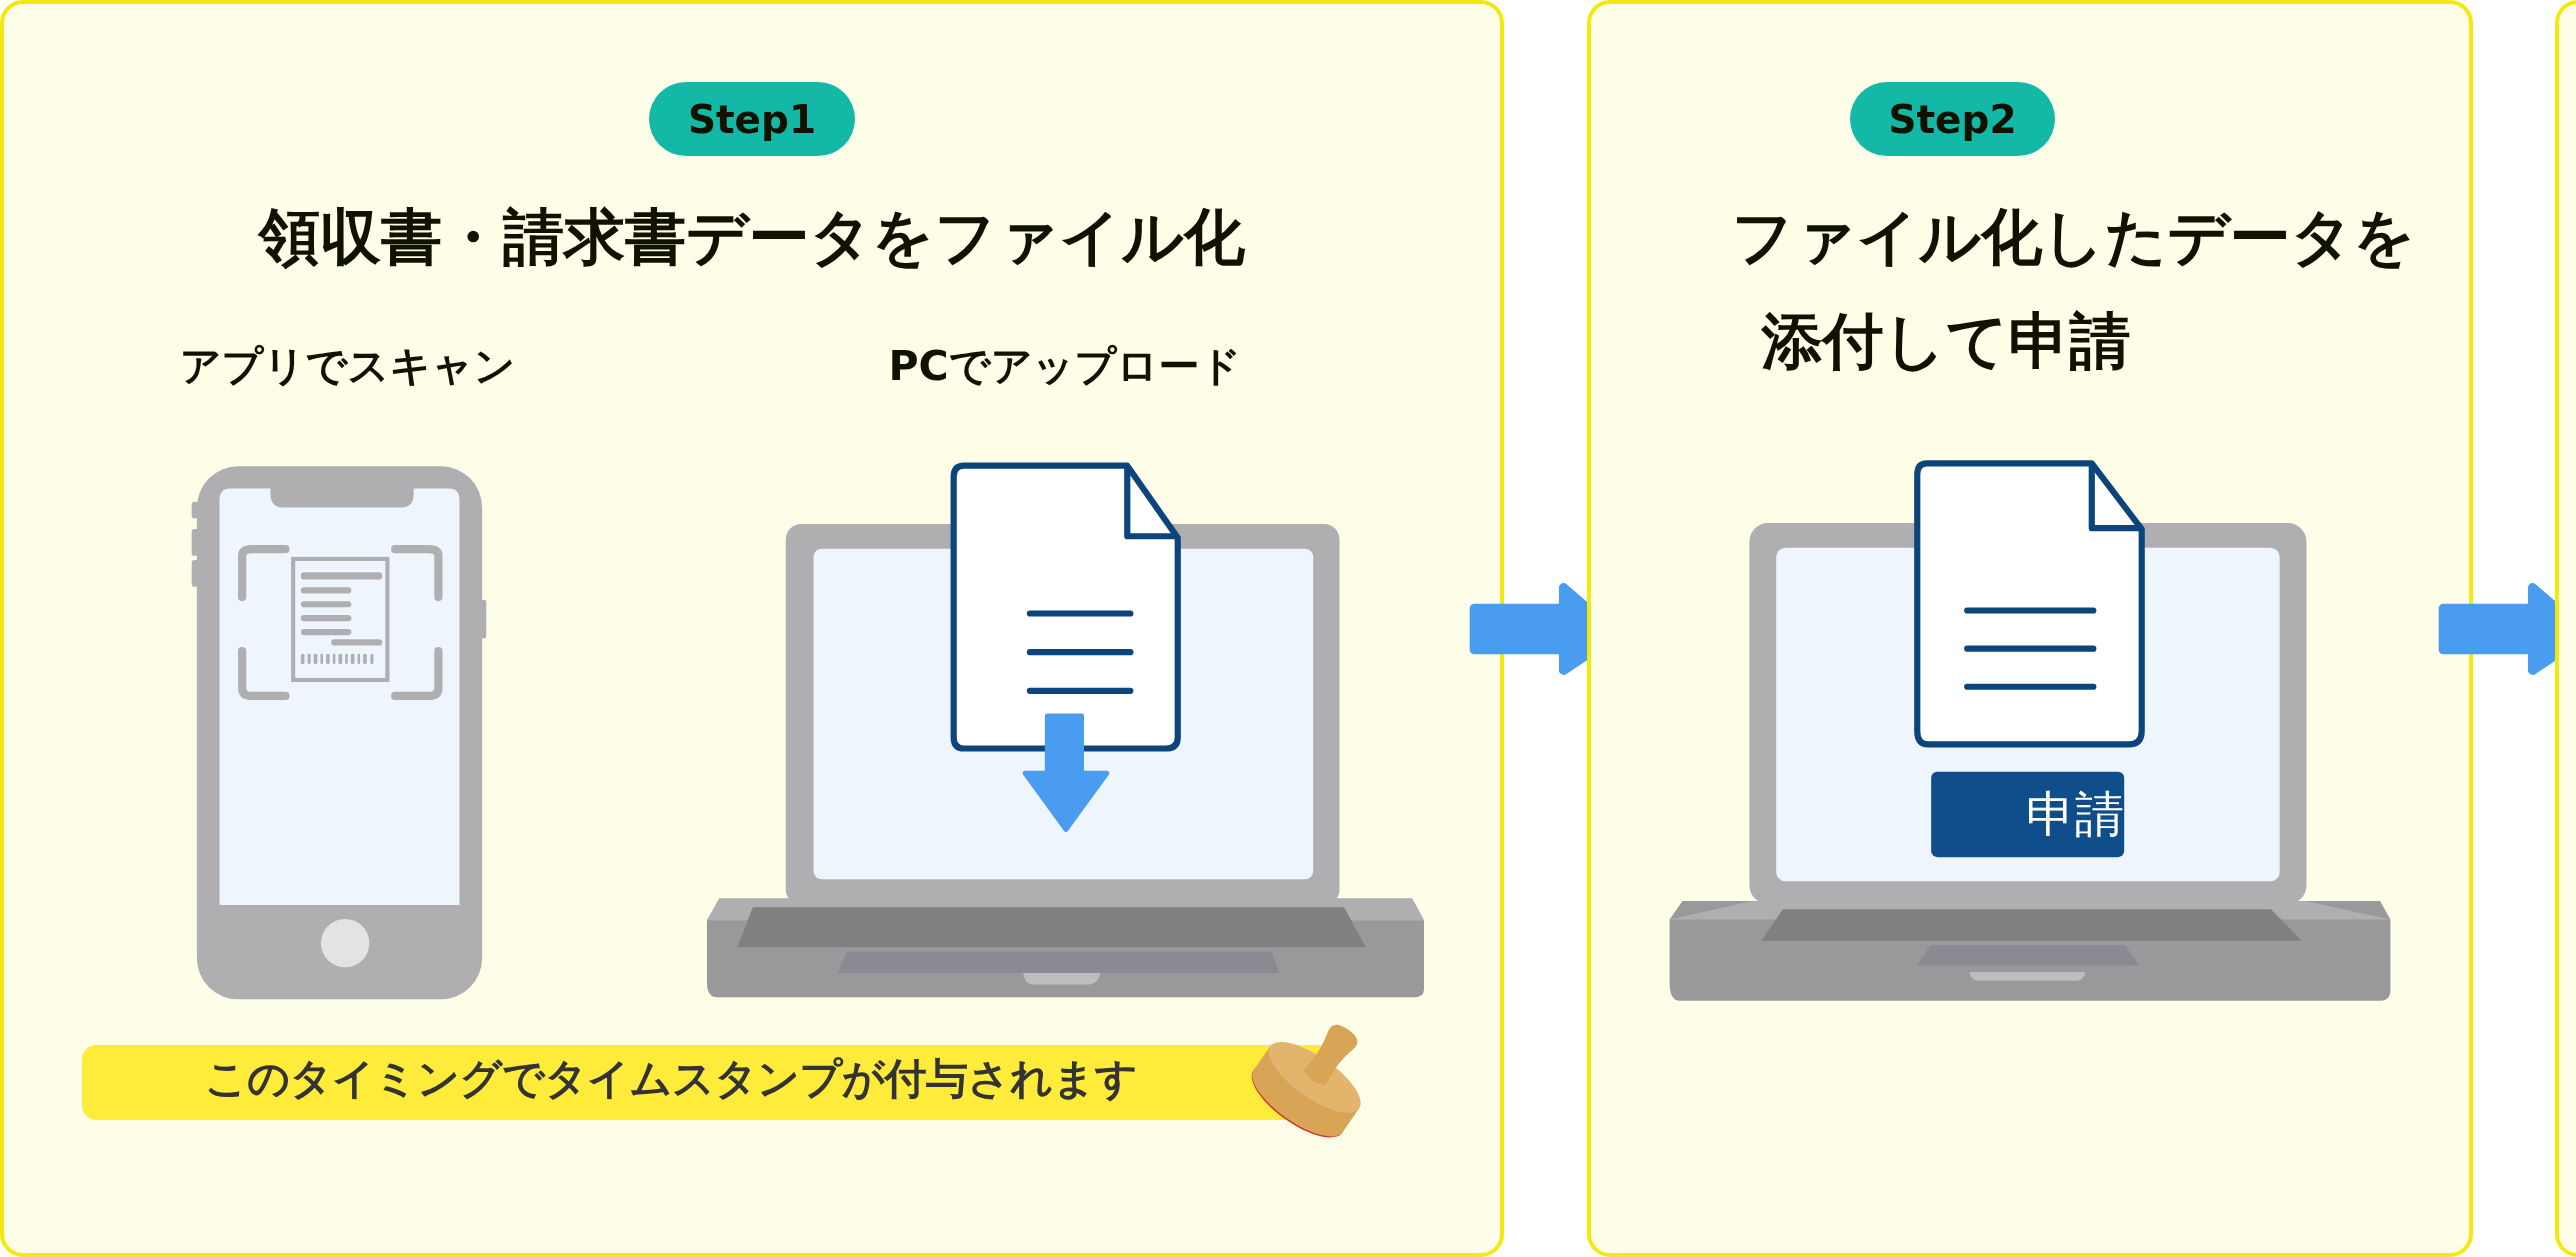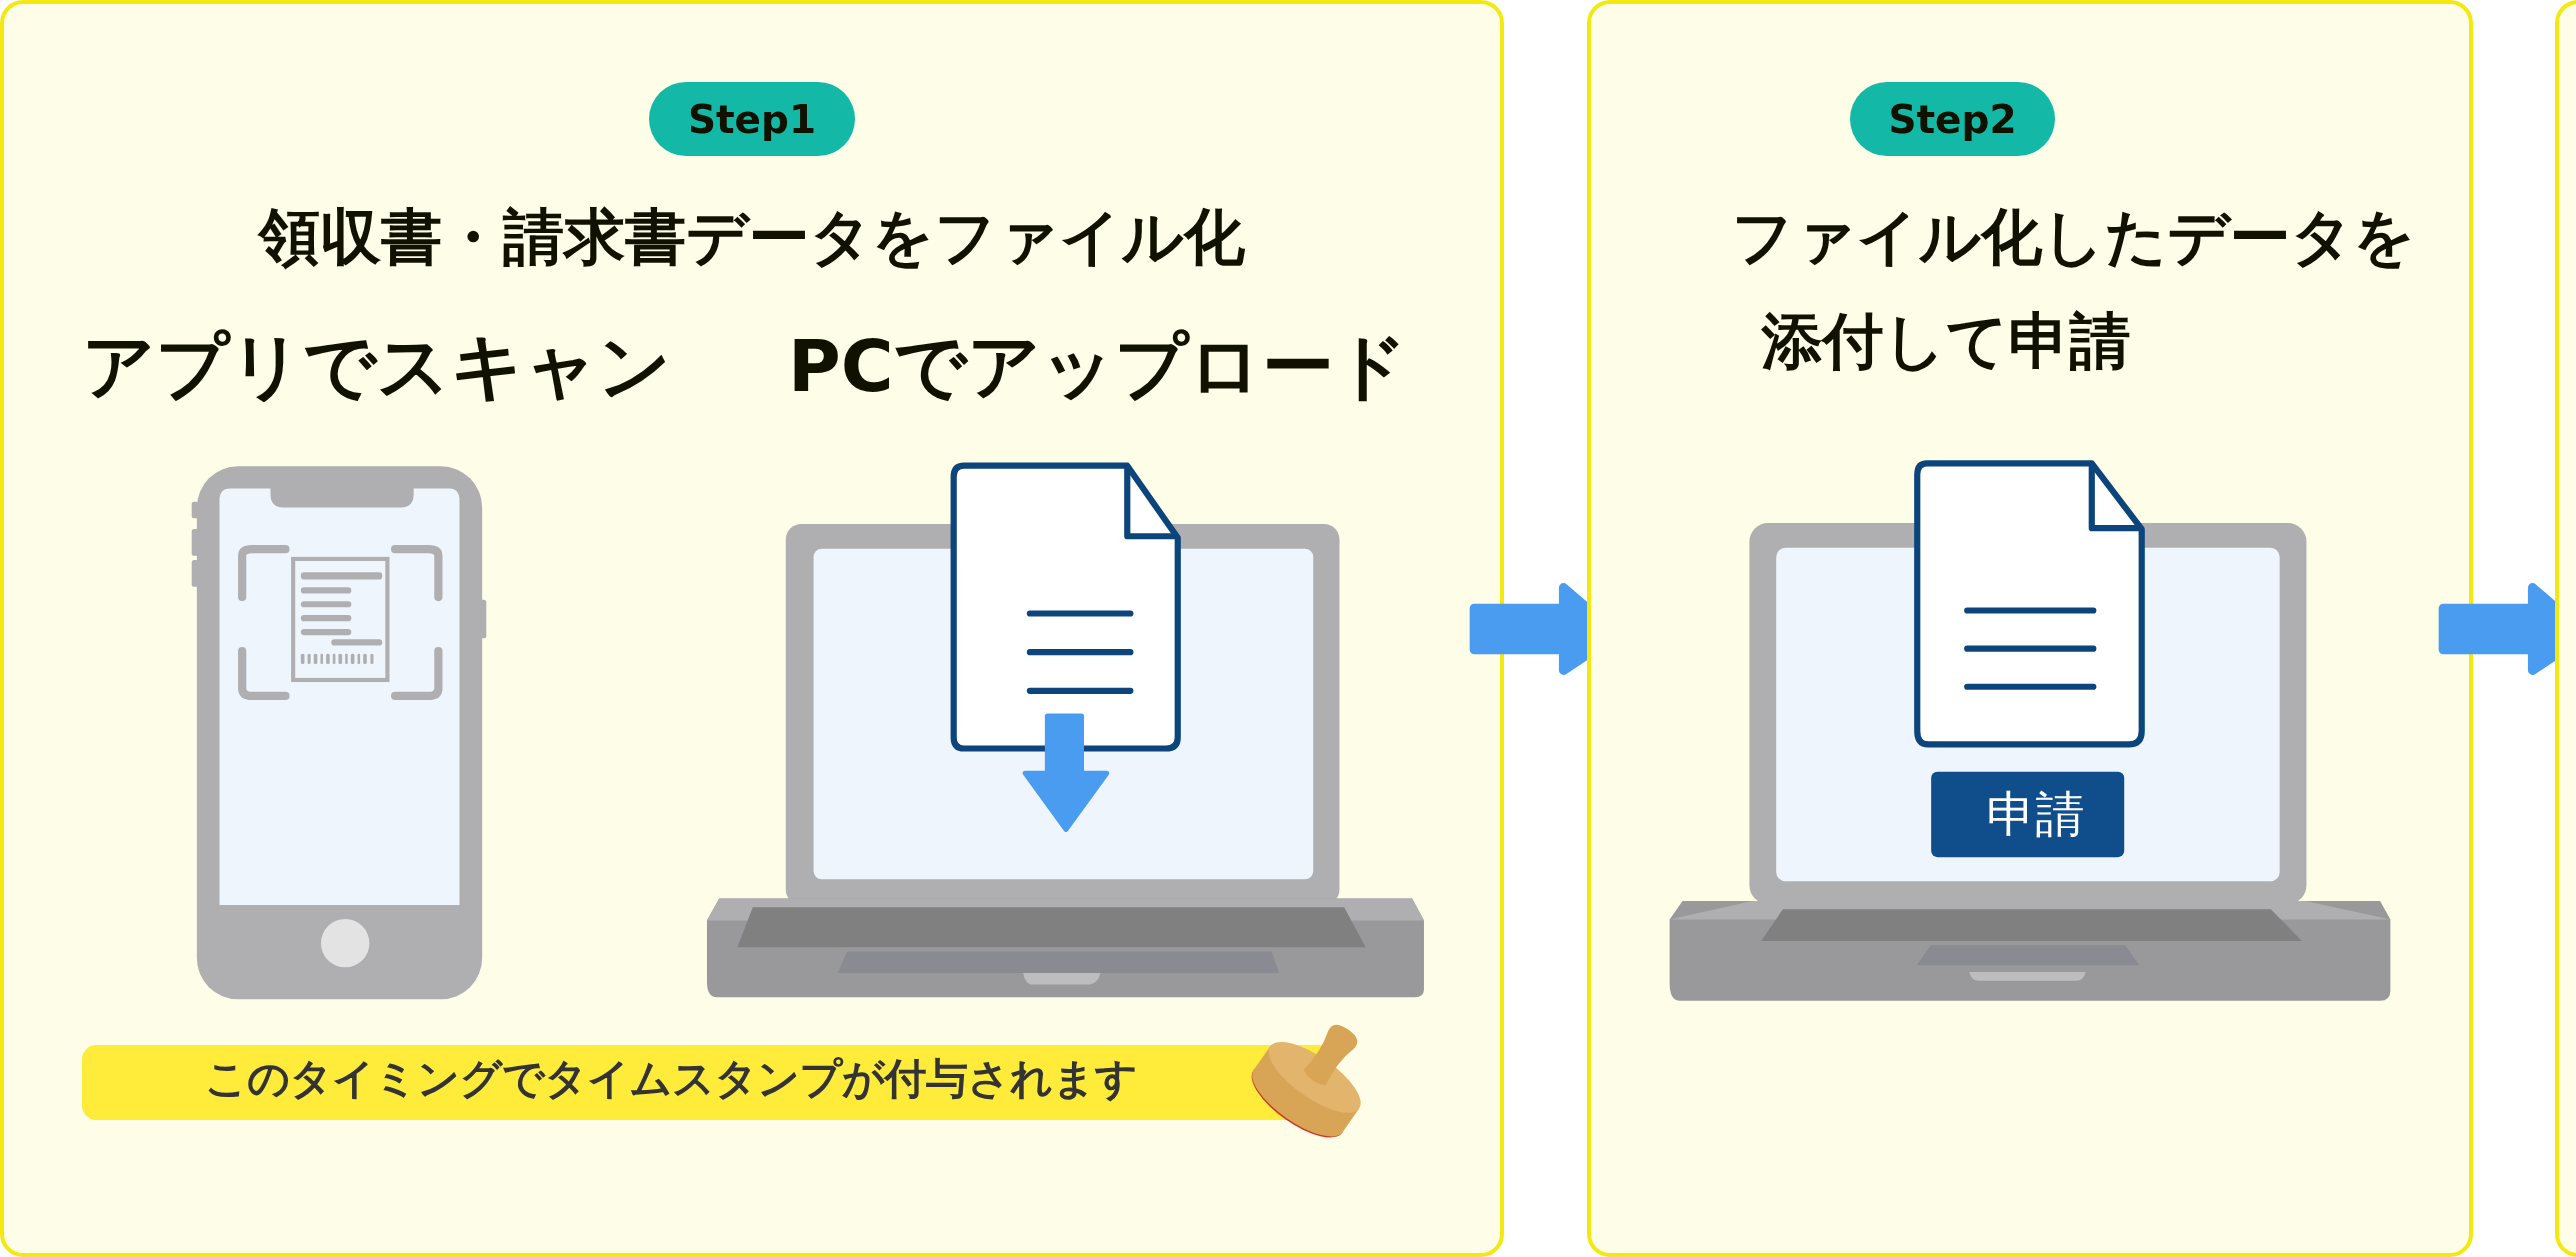--- a/index.html
+++ b/index.html
@@ -5,22 +5,22 @@
   html, body { margin:0; padding:0; background:#ffffff; }
   body { width:3442px; height:1257px; position:relative; overflow:hidden;
          font-family:"DejaVu Sans","Liberation Sans",sans-serif; }
   .panel { position:absolute; top:0; height:1257px; box-sizing:border-box;
            background:#FEFDE8; border:4.1px solid #F4E811; border-radius:23px; }
   .badge { position:absolute; top:82px; height:74px; background:#14b8a6;
            border-radius:37px; display:flex; align-items:center; justify-content:center;
            font-weight:bold; font-size:39px; color:#111100; }
   .title { position:absolute; left:0; right:0; text-align:center; font-weight:bold;
            color:#111100; font-size:61px; line-height:62px; white-space:nowrap; }
-  .sub { position:absolute; font-weight:bold; color:#111100; font-size:72px;
-         line-height:57px; white-space:nowrap; }
+  .sub { position:absolute; font-weight:bold; color:#111100; font-size:41px;
+         line-height:57px; white-space:nowrap; text-align:center; }
   .banner { position:absolute; left:82px; top:1045px; width:1251px; height:75px;
             background:#FFEC3A; border-radius:14.4px; }
   .banner-text { position:absolute; left:89px; top:1045px; width:1164px; height:67px;
                  display:flex; align-items:center; justify-content:center;
                  font-weight:bold; font-size:42px; color:#333333; white-space:nowrap; letter-spacing:-0.5px; }
   svg { position:absolute; overflow:visible; }
   .arrow { position:absolute; }
 </style>
 </head>
 <body>
@@ -131,21 +131,21 @@
   <path d="M3740 900 H4060 L4157 1028 V1420 Q4157 1446 4132 1446 H3742 Q3721 1446 3721 1420 V922 Q3721 900 3740 900 Z" fill="#FFFFFF" stroke="#0C447C" stroke-width="12" stroke-linejoin="round"></path>
   <path d="M4060 900 V1026 H4157" fill="none" stroke="#0C447C" stroke-width="12" stroke-linejoin="round"></path>
   <g stroke="#0C447C" stroke-width="12" stroke-linecap="round">
     <line x1="3818" y1="1186" x2="4063" y2="1186"></line>
     <line x1="3818" y1="1260" x2="4063" y2="1260"></line>
     <line x1="3818" y1="1334" x2="4063" y2="1334"></line>
   </g>
 
   <rect x="3748" y="1499" width="375" height="166" rx="12" fill="#0F4E8A"></rect>
 </svg>
-<div style="position:absolute; left:1931px; top:772px; width:193px; height:86px; display:flex; align-items:center; justify-content:center; color:#FFFFFF; font-size:49px; font-family:'DejaVu Sans',sans-serif;padding-left:8px;">
+<div style="position:absolute; left:1931px; top:772px; width:193px; height:86px; display:flex; align-items:center; justify-content:flex-end; color:#FFFFFF; font-size:49px; font-family:'DejaVu Sans',sans-serif;">
   <span>申請</span>
 </div>
 
 <svg class="arrow" style="left:2437px; top:580px;" width="155" height="98" viewBox="4730 1125 300 190">
   <path d="M4742 1180 H4915 V1140 L5020 1230 L4915 1300 V1260 H4742 Z" fill="#499CEF" stroke="#499CEF" stroke-width="18" stroke-linejoin="round"></path>
 </svg>
 
 <div class="panel" style="left:2555px; width:886px;"></div>
 
 <div class="title" style="left:2555px; width:886px; top:206px;">内容を確認して承認</div>

